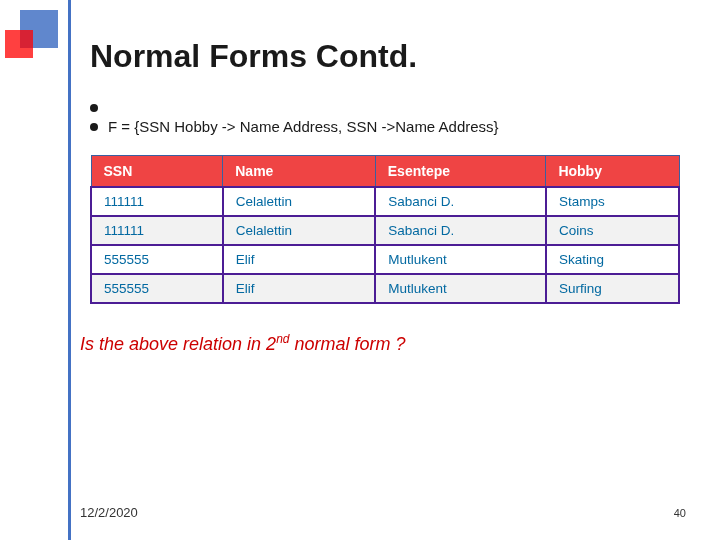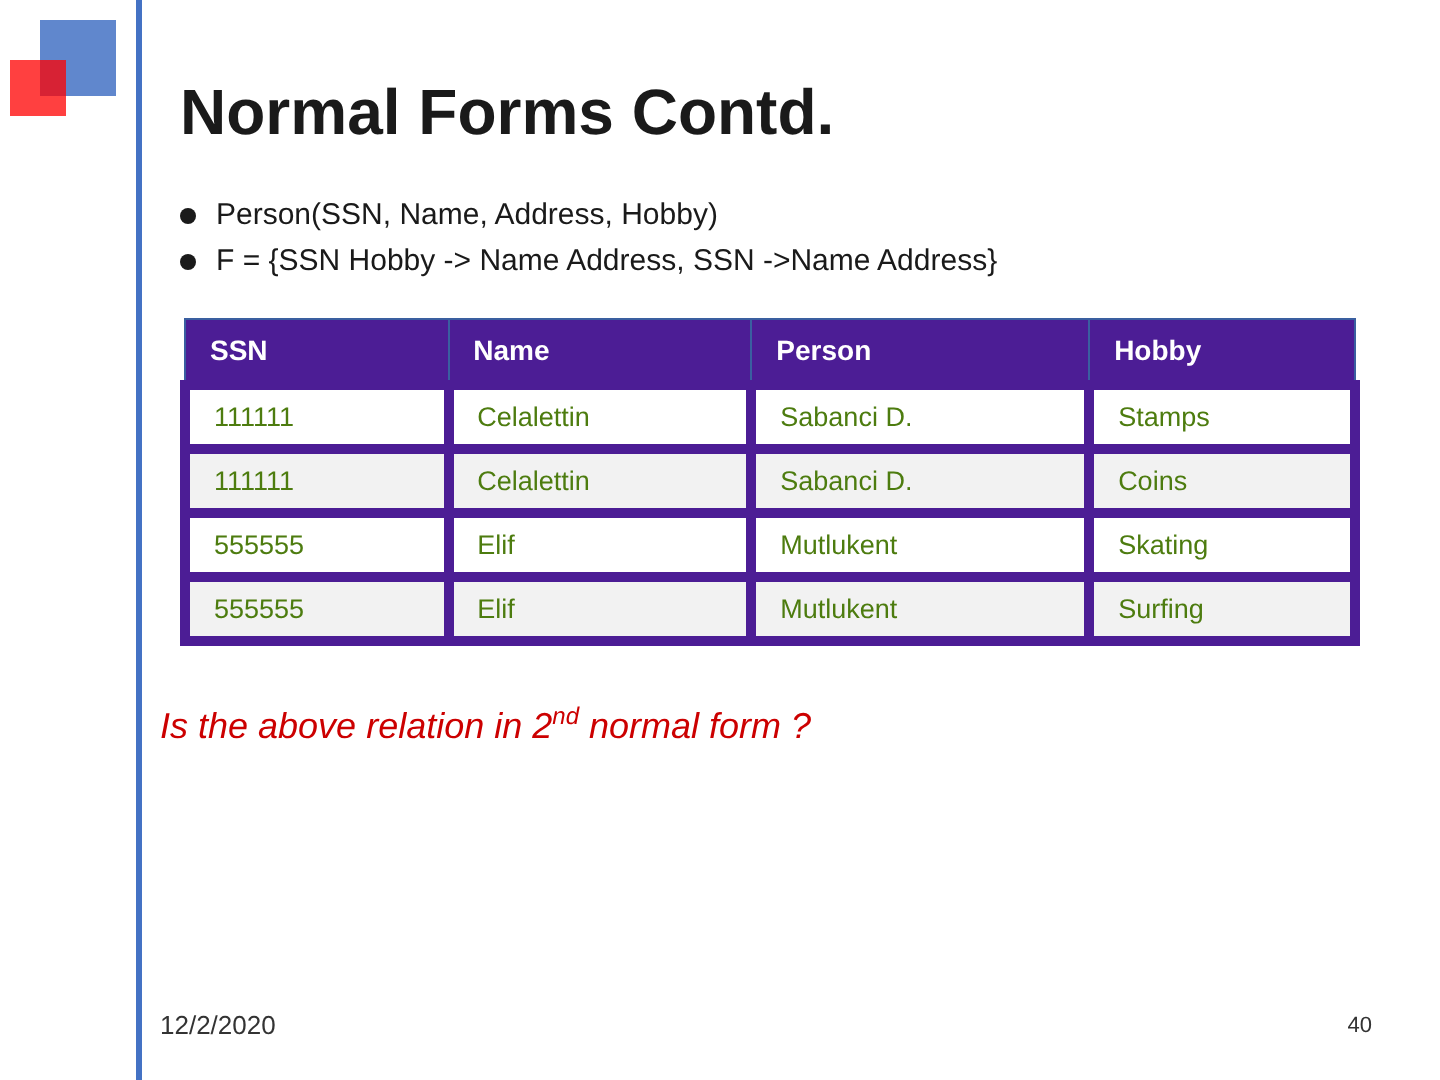--- a/index.html
+++ b/index.html
@@ -91,34 +91,34 @@
 
     
     .data-table {
       width: 100%;
       border-collapse: collapse;
       margin-bottom: 28px;
       margin-left: 10px;
     }
 
     .data-table th {
-      background: #4c1d95;
+      background: #ef4444;
       color: #ffffff;
       font-size: 14px;
       font-weight: bold;
       padding: 7px 12px;
       text-align: left;
       border: 1px solid #3a5fa0;
     }
 
     .data-table td {
       font-size: 13.5px;
-      color: #4d7c0f;
+      color: #0369a1;
       padding: 6px 12px;
-      border: 5px solid #4c1d95;
+      border: 2px solid #4c1d95;
       background: #ffffff;
     }
 
     .data-table tr:nth-child(even) td {
       background: #f2f2f2;
     }
 
     
     .question-text {
       font-size: 18px;
@@ -172,34 +172,33 @@
     <div class="deco-red"></div>
   </div>
 
   <div class="left-border"></div>
 
   <h1 class="slide-title">Normal Forms Contd.</h1>
 
   <div class="bullets">
     <div class="bullet-item">
       <span class="bullet-dot"></span>
-      <span>Person(SSN, Name, Address, Hobby)</span>
     </div>
     <div class="bullet-item">
       <span class="bullet-dot"></span>
       <span>F = {SSN Hobby -&gt; Name Address, SSN -&gt;Name Address}</span>
     </div>
   </div>
 
   <table class="data-table">
     <thead>
       <tr>
         <th>SSN</th>
         <th>Name</th>
-        <th>Person</th>
+        <th>Esentepe</th>
         <th>Hobby</th>
       </tr>
     </thead>
     <tbody id="table-body">
     <tr>
           <td>111111</td>
           <td>Celalettin</td>
           <td>Sabanci D.</td>
           <td>Stamps</td>
         </tr>

